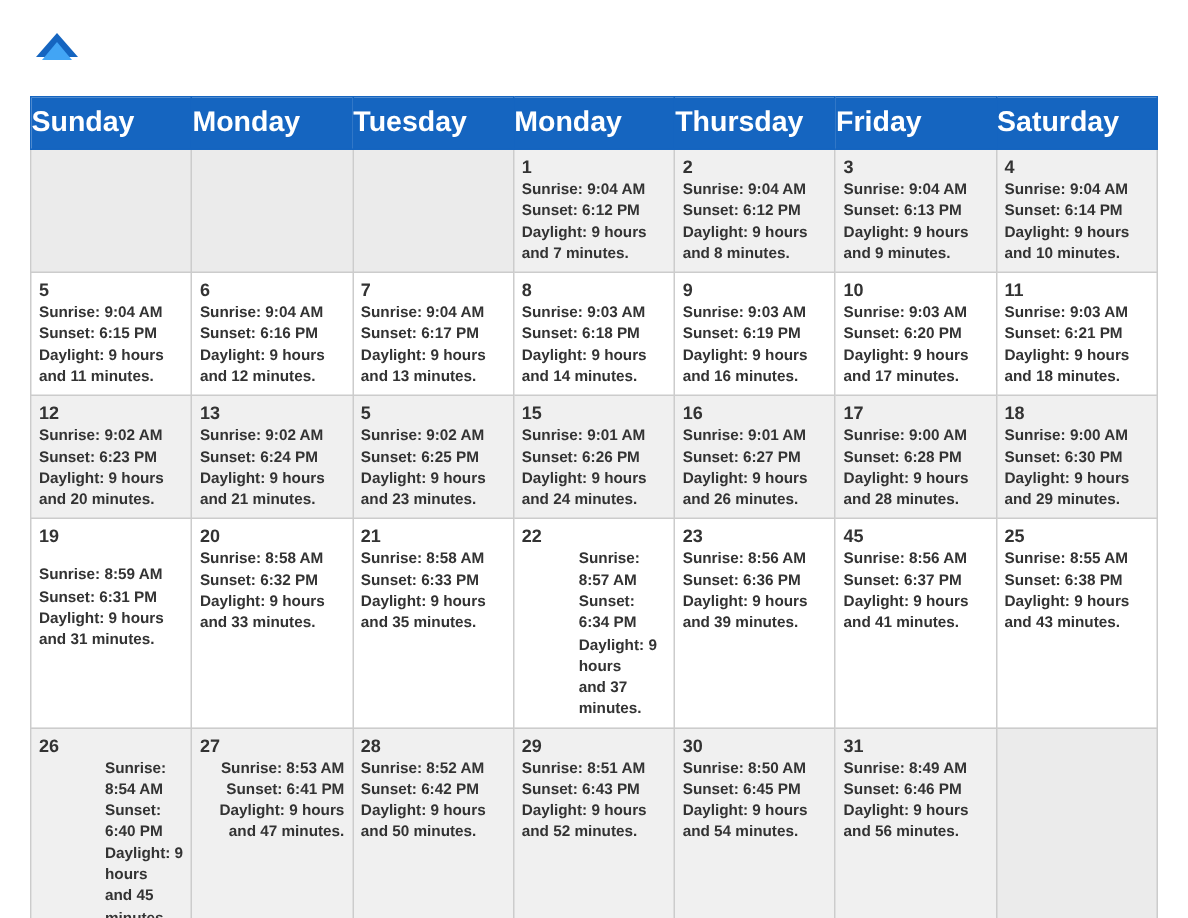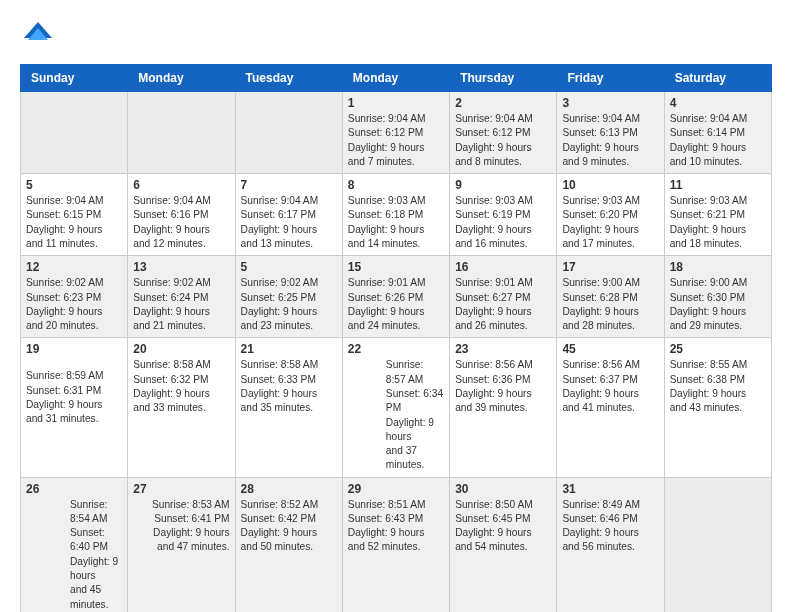--- a/index.html
+++ b/index.html
@@ -58,23 +58,23 @@
       font-size: 15px;
       color: #555;
     }
     .calendar {
       width: 100%;
       border-collapse: collapse;
     }
     .calendar th {
       background: #1565c0;
       color: #fff;
-      font-size: 12px;
-      font-weight: bold;
-      padding: 6px 10px;
+      font-size: 19px;
+      font-weight: bold;
+      padding: 6px 0;
       text-align: left;
       border: 1px solid #1565c0;
     }
     .calendar td {
       vertical-align: top;
       border: 1px solid #ccc;
       padding: 4px 5px;
       width: 107px;
       min-height: 80px;
       font-size: 10.5px;
@@ -86,20 +86,21 @@
     }
     .day-num {
       font-size: 12px;
       font-weight: bold;
       margin-bottom: 2px;
       display: block;
     }
     .day-info {
       font-size: 10.2px;
       line-height: 1.4;
+      font-weight: bold;
     }
     .row-shaded td {
       background: #f0f0f0;
     }
     .row-shaded td.empty {
       background: #ebebeb;
     }
   </style>
 </head>
 <body>

